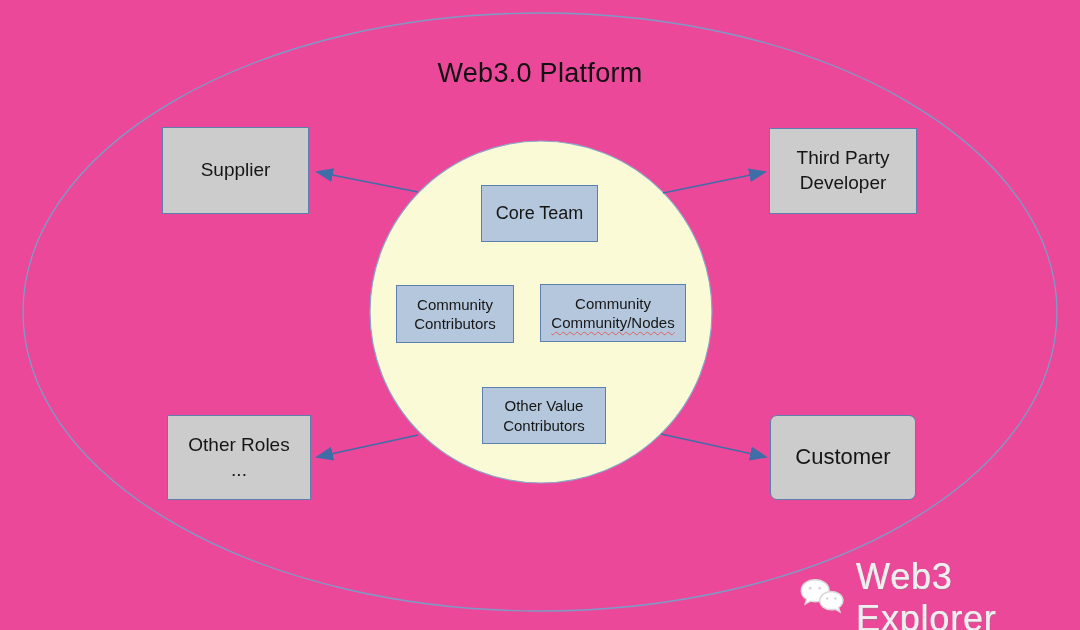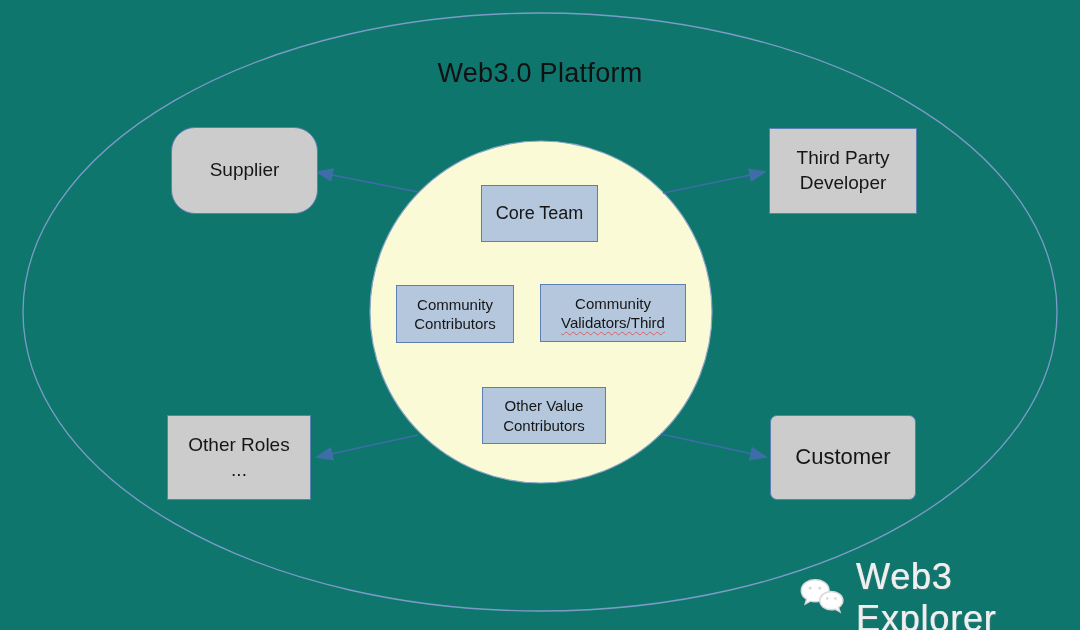--- a/index.html
+++ b/index.html
@@ -5,21 +5,21 @@
   html, body {
     margin: 0;
     padding: 0;
     background: #ffffff;
     font-family: "Liberation Sans", sans-serif;
   }
   .canvas {
     position: relative;
     width: 1080px;
     height: 630px;
-    background: #0f766e;
+    background: #ec4899;
     overflow: hidden;
   }
   .shapes {
     position: absolute;
     left: 0; top: 0;
     width: 1080px;
     height: 630px;
   }
   .platform-ellipse {
     fill: none;
@@ -67,21 +67,21 @@
     align-items: center;
   }
   .node.gray {
     background: var(--gray-box-fill);
     border: 1.5px solid var(--gray-box-stroke);
   }
   .node-core-team           { left: 481px; top: 185px; width: 117px; height: 57px; font-size: 18px; }
   .node-community-contrib   { left: 396px; top: 285px; width: 118px; height: 58px; font-size: 15px; }
   .node-community-valid     { left: 540px; top: 284px; width: 146px; height: 58px; font-size: 15px; }
   .node-other-value         { left: 482px; top: 387px; width: 124px; height: 57px; font-size: 15px; }
-  .node-supplier            { left: 171px; top: 127px; width: 147px; height: 87px; font-size: 19px; border-radius: 24px; }
+  .node-supplier            { left: 162px; top: 127px; width: 147px; height: 87px; font-size: 19px; }
   .node-third-party         { left: 769px; top: 128px; width: 148px; height: 86px; font-size: 19px; }
   .node-other-roles         { left: 167px; top: 415px; width: 144px; height: 85px; font-size: 19px; }
   .node-customer            { left: 770px; top: 415px; width: 146px; height: 85px; font-size: 22px; border-radius: 7px; }
   .spell {
     text-decoration-line: underline;
     text-decoration-style: wavy;
     text-decoration-color: #dd5f5f;
     text-decoration-thickness: 1px;
     text-underline-offset: 3px;
   }
@@ -140,21 +140,21 @@
     <span>Core Team</span>
   </div>
 
   <div class="node blue node-community-contrib">
     <span>Community</span>
     <span>Contributors</span>
   </div>
 
   <div class="node blue node-community-valid">
     <span>Community</span>
-    <span class="spell">Validators/Third</span>
+    <span class="spell">Community/Nodes</span>
   </div>
 
   <div class="node blue node-other-value">
     <span>Other Value</span>
     <span>Contributors</span>
   </div>
 
   <div class="node gray node-supplier">
     <span>Supplier</span>
   </div>

